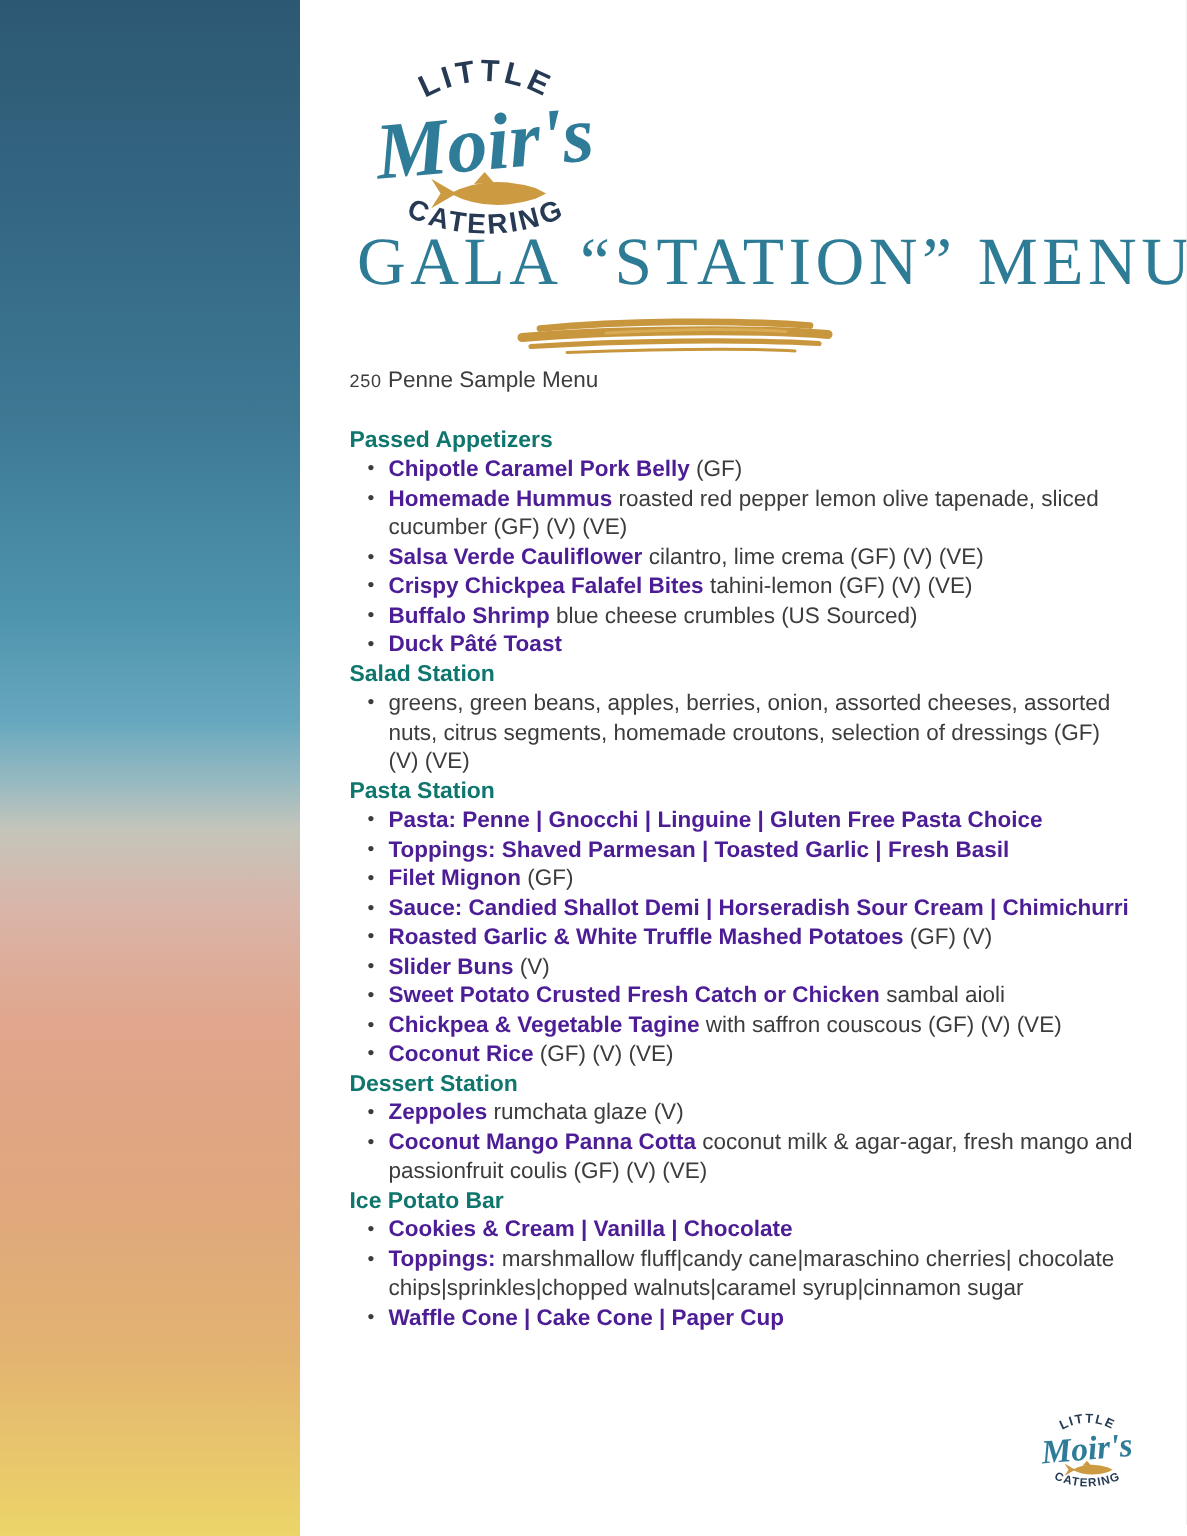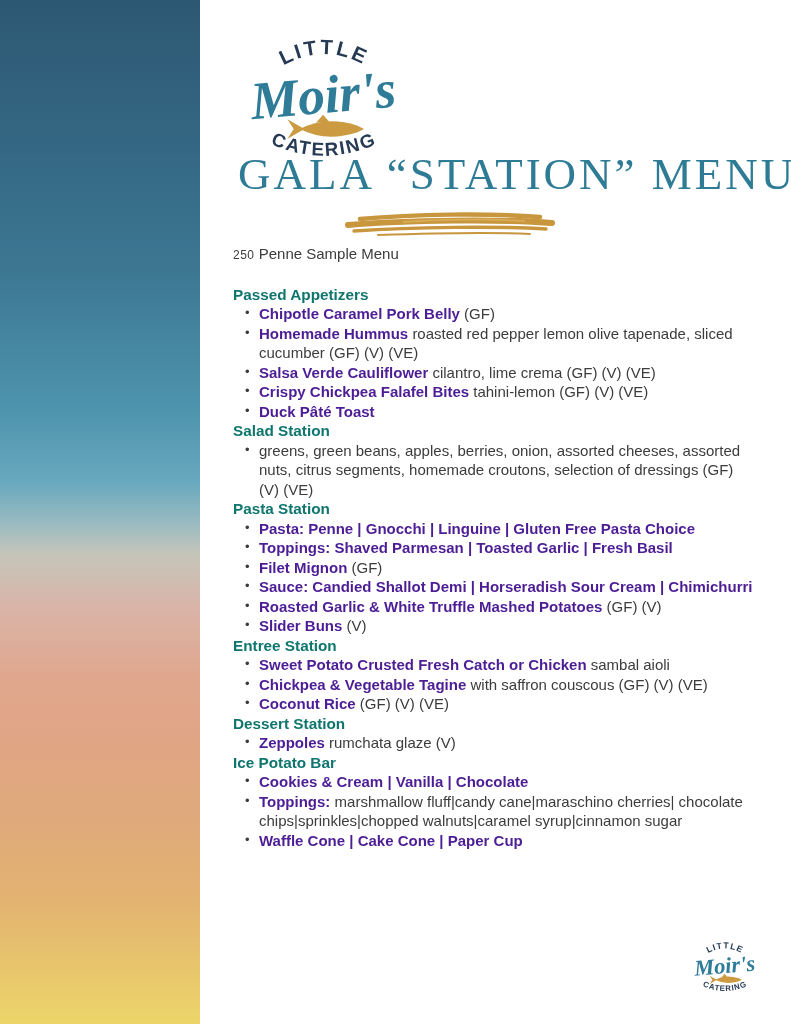--- a/index.html
+++ b/index.html
@@ -82,46 +82,47 @@
 
   <main class="menu-content">
     <p class="guest-note"><span class="num">250</span> <span>Penne Sample Menu</span></p>
     <div id="menu-sections">
         <h3>Passed Appetizers</h3>
         <ul>
           <li><strong>Chipotle Caramel Pork Belly</strong> <span>(GF)</span></li>
           <li><strong>Homemade Hummus</strong> <span>roasted red pepper lemon olive tapenade, sliced cucumber (GF) (V) (VE)</span></li>
           <li><strong>Salsa Verde Cauliflower</strong> <span>cilantro, lime crema (GF) (V) (VE)</span></li>
           <li><strong>Crispy Chickpea Falafel Bites</strong> <span>tahini-lemon (GF) (V) (VE)</span></li>
+          <li><strong>Buffalo Shrimp</strong> <span>blue cheese crumbles (US Sourced)</span></li>
           <li><strong>Duck Pâté Toast</strong></li>
         </ul>
         <h3>Salad Station</h3>
         <ul>
           <li><span>greens, green beans, apples, berries, onion, assorted cheeses, assorted nuts, citrus segments, homemade croutons, selection of dressings (GF) (V) (VE)</span></li>
         </ul>
         <h3>Pasta Station</h3>
         <ul>
           <li><strong>Pasta: Penne | Gnocchi | Linguine | Gluten Free Pasta Choice</strong></li>
           <li><strong>Toppings: Shaved Parmesan | Toasted Garlic | Fresh Basil</strong></li>
         </ul>
         <ul>
           <li><strong>Filet Mignon</strong> <span>(GF)</span></li>
           <li><strong>Sauce: Candied Shallot Demi | Horseradish Sour Cream | Chimichurri</strong></li>
           <li><strong>Roasted Garlic &amp; White Truffle Mashed Potatoes</strong> <span>(GF) (V)</span></li>
           <li><strong>Slider Buns</strong> <span>(V)</span></li>
         </ul>
-        <h3>Entree Station</h3>
         <ul>
           <li><strong>Sweet Potato Crusted Fresh Catch or Chicken</strong> <span>sambal aioli</span></li>
           <li><strong>Chickpea &amp; Vegetable Tagine</strong> <span>with saffron couscous (GF) (V) (VE)</span></li>
           <li><strong>Coconut Rice</strong> <span>(GF) (V) (VE)</span></li>
         </ul>
         <h3>Dessert Station</h3>
         <ul>
           <li><strong>Zeppoles</strong> <span>rumchata glaze (V)</span></li>
+          <li><strong>Coconut Mango Panna Cotta</strong> <span>coconut milk &amp; agar-agar, fresh mango and passionfruit coulis (GF) (V) (VE)</span></li>
         </ul>
         <h3>Ice Potato Bar</h3>
         <ul>
           <li><strong>Cookies &amp; Cream | Vanilla | Chocolate</strong></li>
           <li><strong>Toppings:</strong> <span>marshmallow fluff|candy cane|maraschino cherries| chocolate chips|sprinkles|chopped walnuts|caramel syrup|cinnamon sugar</span></li>
           <li><strong>Waffle Cone | Cake Cone | Paper Cup</strong></li>
         </ul>
       </div>
   </main>
 

